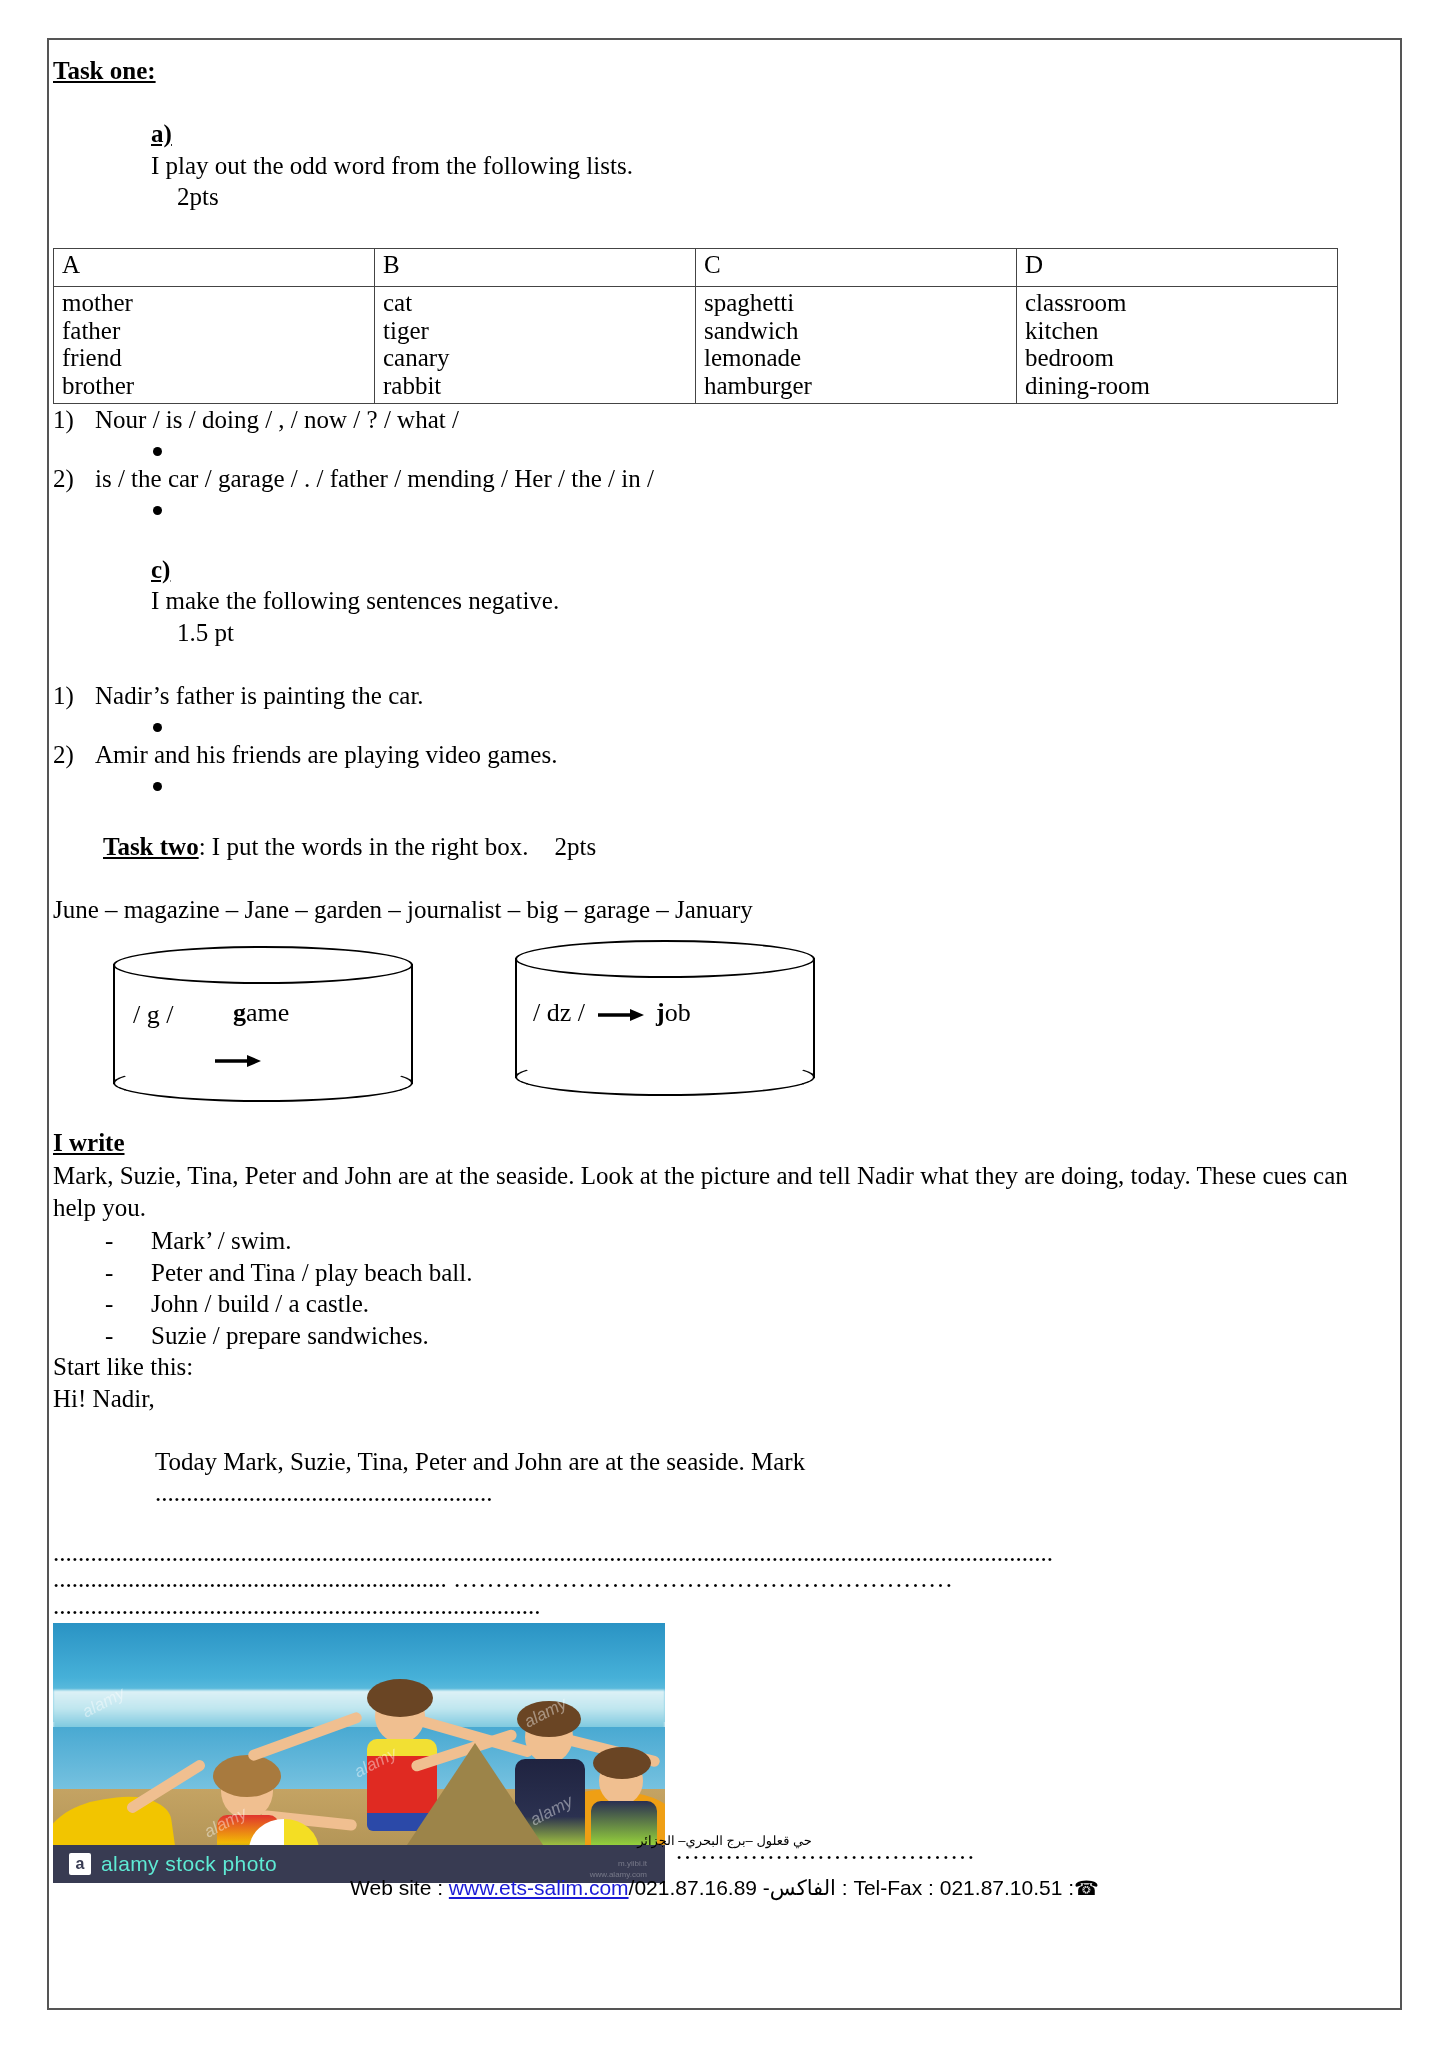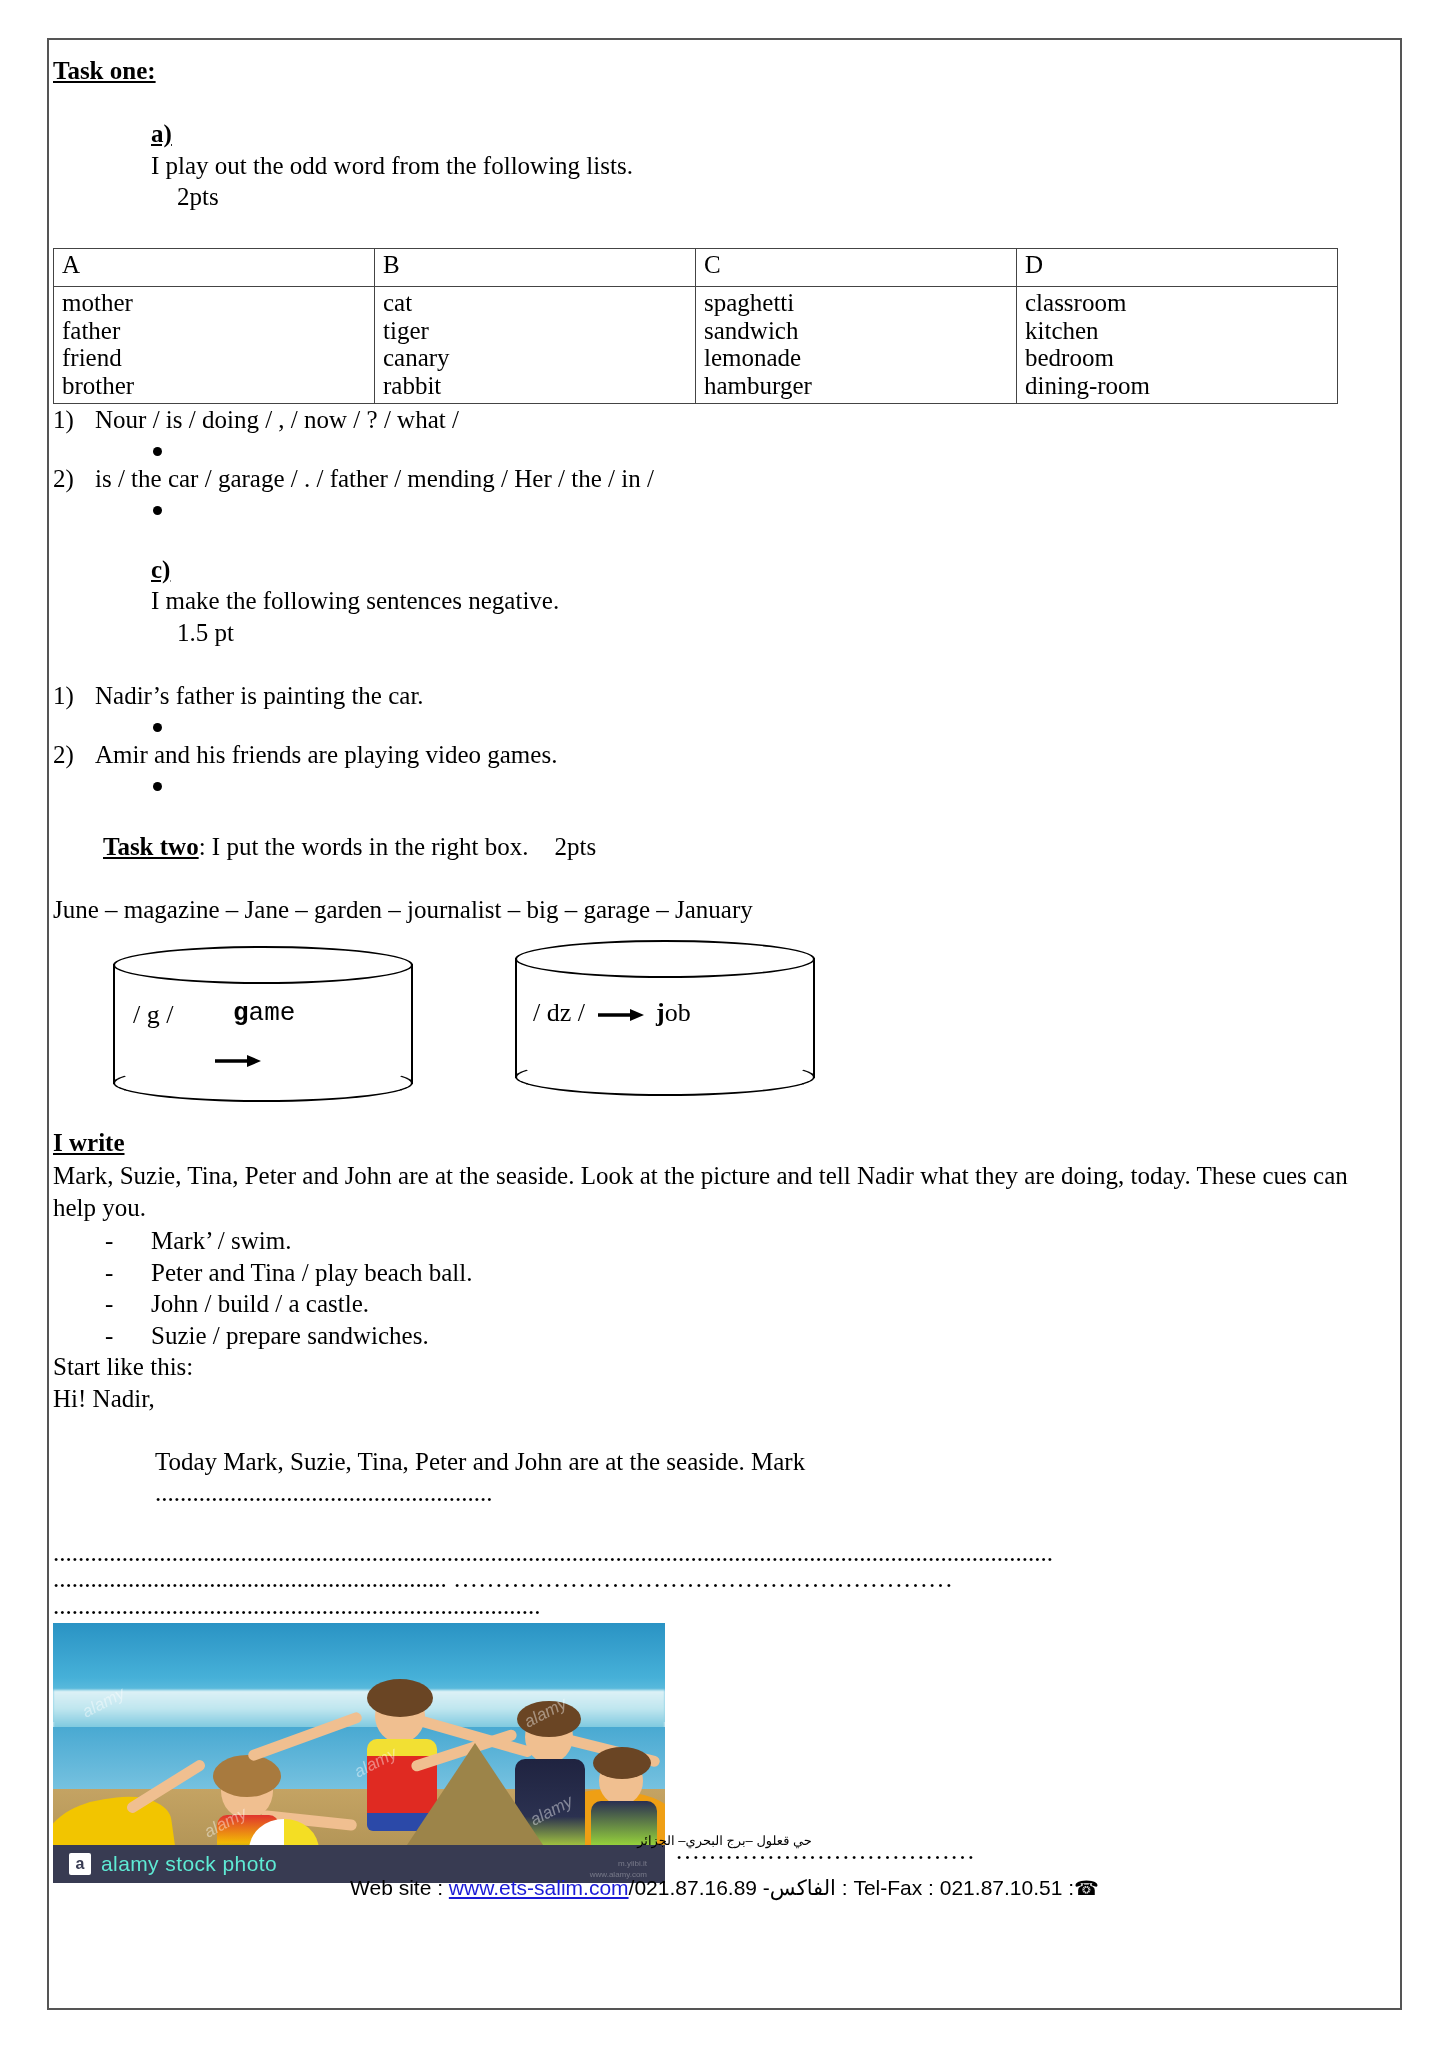--- a/index.html
+++ b/index.html
@@ -343,21 +343,21 @@
       </div>
       <div class="line">June – magazine – Jane – garden – journalist – big – garage – January</div>
 
       <div class="cyl-zone">
 
         <div class="cylinder" style="left:60px; top:6px; width:300px; height:158px;">
           <div class="cyl-body"></div>
           <div class="cyl-bottom"></div>
           <div class="cyl-top"></div>
           <div class="cyl-text" style="left:20px; top:54px;">/ g /</div>
-          <div class="cyl-text" style="left:120px; top:52px;font-family:Liberation Mono, monospace;"><span class="bold-first">g</span><span>ame</span></div>
+          <div class="cyl-text" style="left:120px; top:52px;"><span class="bold-first">g</span><span>ame</span></div>
           <div class="cyl-text" style="left:102px; top:98px;">
             <svg class="arrow-svg" width="46" height="16" viewBox="0 0 46 16">
               <line x1="0" y1="8" x2="34" y2="8" stroke="#000" stroke-width="3.5"></line>
               <polygon points="32,2 46,8 32,14" fill="#000"></polygon>
             </svg>
           </div>
         </div>
 
         <div class="cylinder" style="left:462px; top:0px; width:300px; height:158px;">
           <div class="cyl-body"></div>

